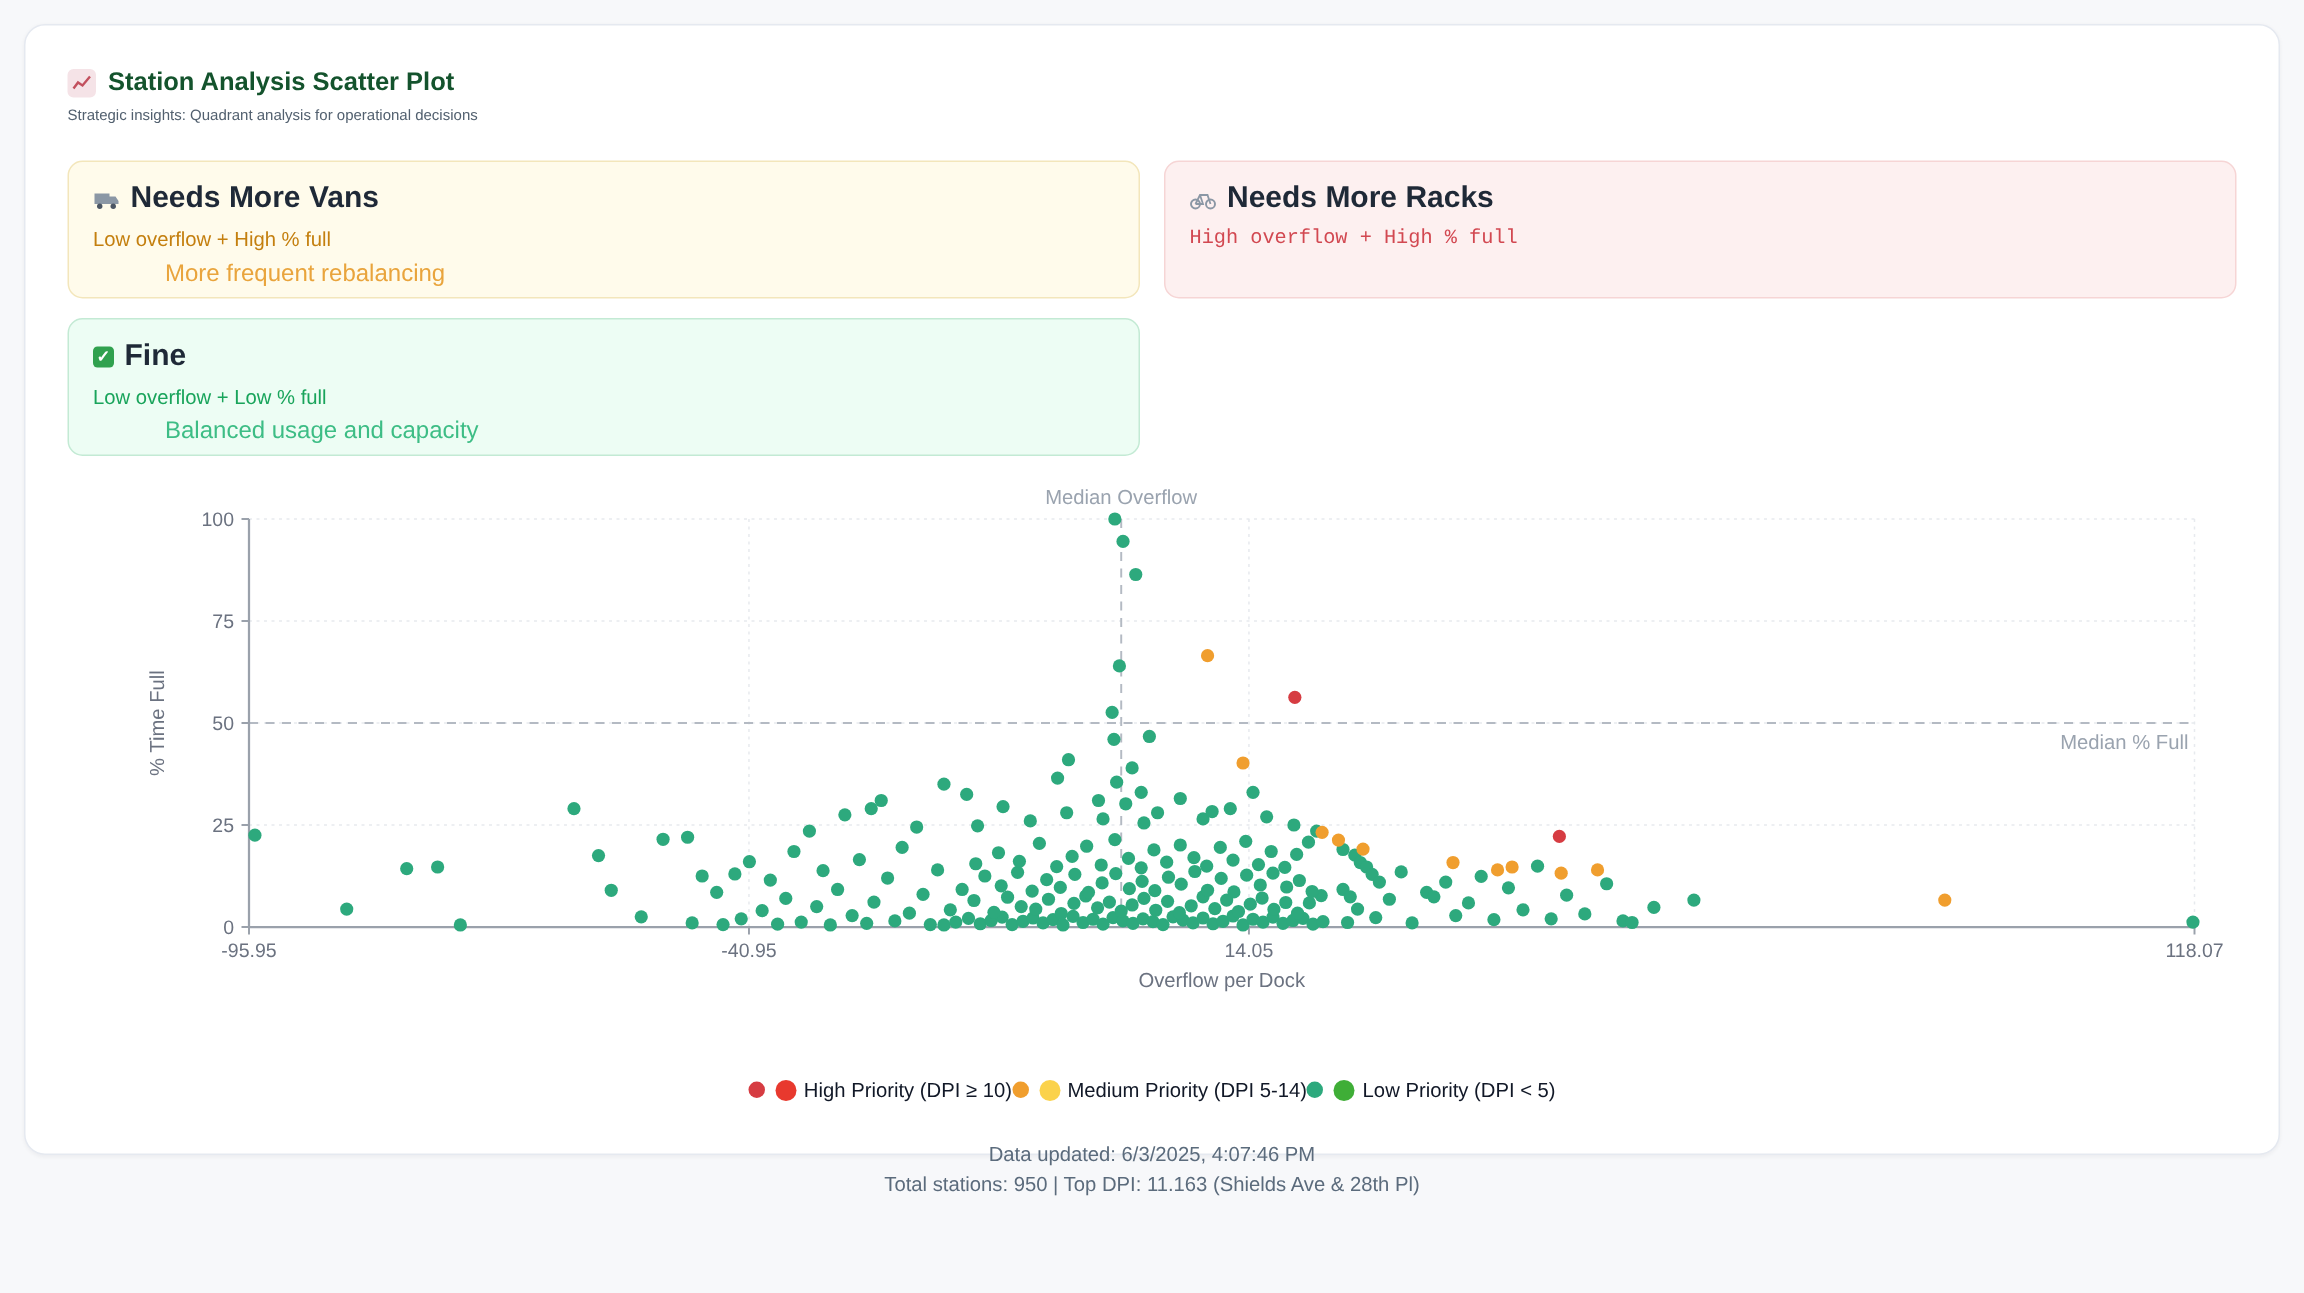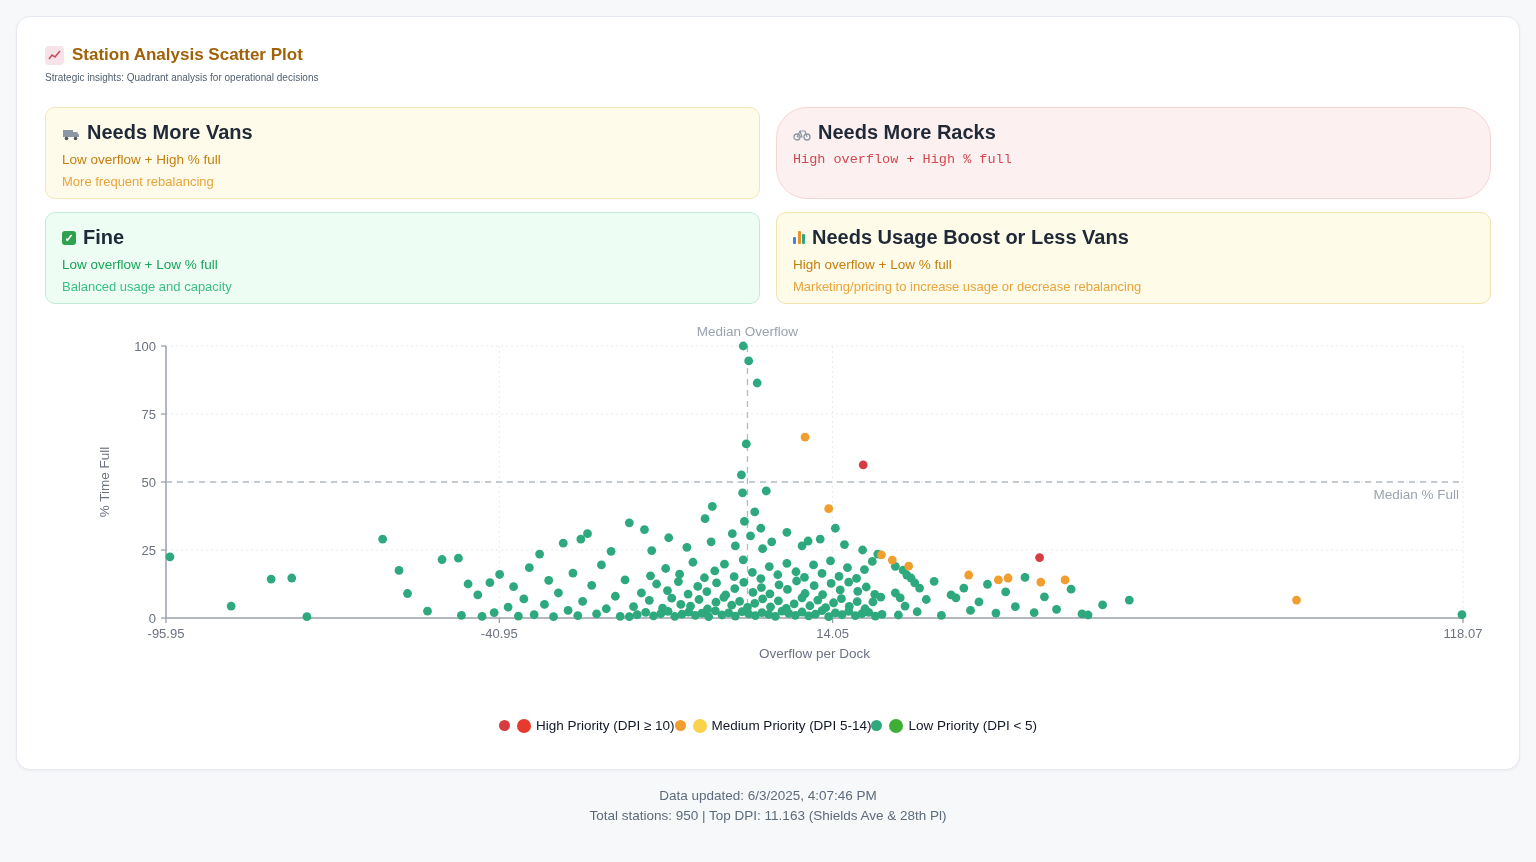--- a/index.html
+++ b/index.html
@@ -9,54 +9,54 @@
     font-family:"Liberation Sans", sans-serif;
     color:#1f2937;
   }
   .main-card {
     position:absolute; left:16px; top:16px; width:1504px; height:754px;
     background:#ffffff; border:1px solid #e5e9f0; border-radius:14px;
     box-shadow:0 1px 3px rgba(15,23,42,.05);
     padding:28px 28px 20px 28px;
   }
   .hdr-title-row { display:flex; align-items:center; gap:8px; }
-  .hdr-title { font-size:17px; font-weight:bold; color:#a16207; }
+  .hdr-title { font-size:17px; font-weight:bold; color:#14532d; }
   .hdr-sub { margin-top:7px; font-size:10px; color:#52606f; }
   .icon-chart {
     width:19px; height:19px; border-radius:4px; background:#f5e3e7;
     display:inline-flex; align-items:center; justify-content:center;
   }
   .qgrid {
     margin-top:24px;
     display:grid; grid-template-columns:1fr 1fr; column-gap:16px; row-gap:13px;
   }
   .qcard {
     height:92px; border:1px solid; border-radius:10px; padding:13px 16px;
   }
   .q-title-row { display:flex; align-items:center; gap:7px; }
   .q-title { font-size:20px; font-weight:bold; color:#1f2937; }
   .q-rule { margin-top:8px; font-size:13.5px; }
-  .q-note { margin-top:7px; font-size:13px; }
+  .q-note { margin-top:7px; font-size:16px;margin-left:48px; }
   .icon-van { width:18px; height:12px; position:relative; }
   .icon-bike { width:18px; height:12px; position:relative; }
   .icon-check {
     width:14px; height:14px; border-radius:3px; background:#30a14e;
     color:#fff; font-size:11px; font-weight:bold; line-height:14px; text-align:center;
   }
   .icon-bars { display:flex; align-items:flex-end; gap:1.5px; height:13px; }
   .icon-bars i { display:block; width:3px; border-radius:1px; }
   .chart-wrap { position:relative; margin-top:16px; }
   .legend-row {
     margin-top:46px; display:flex; justify-content:center; align-items:center; 
   }
   .legend-item { display:flex; align-items:center; gap:5px; cursor:pointer; }
   .lg-marker { width:11px; height:11px; border-radius:50%; display:inline-block; }
   .lg-emoji { width:14px; height:14px; border-radius:50%; display:inline-block; margin-left:2px; }
   .lg-label { font-size:13.5px; color:#111827; }
-  .footer { position:absolute; left:0; top:786px; width:100%; text-align:center;
+  .footer { position:absolute; left:0; top:760px; width:100%; text-align:center;
             font-size:13.5px; color:#5b6b7c; line-height:20px; }
 </style>
 </head>
 <body>
 
 <div class="main-card">
 
   <div class="hdr-title-row">
     <span class="icon-chart">
       <svg width="13" height="13" viewBox="0 0 13 13">
@@ -77,21 +77,21 @@
               <circle cx="4.5" cy="10.5" r="1.8" fill="#4b5563"></circle>
               <circle cx="13.5" cy="10.5" r="1.8" fill="#4b5563"></circle>
             </svg>
         </span>
         <span class="q-title">Needs More Vans</span>
       </div>
       <div class="q-rule" style="color: rgb(196, 127, 14);">Low overflow + High % full</div>
       <div class="q-note" style="color: rgb(233, 164, 60);">More frequent rebalancing</div>
     </div>
 
-    <div class="qcard" style="background: rgb(253, 240, 240); border-color: rgb(246, 213, 213); border-radius: 31px;">
+    <div class="qcard" style="background: rgb(253, 240, 240); border-color: rgb(246, 213, 213);">
       <div class="q-title-row">
         <span class="icon-bike">
           <svg width="18" height="13" viewBox="0 0 18 13">
               <circle cx="4" cy="9" r="3" fill="none" stroke="#8b97a5" stroke-width="1.3"></circle>
               <circle cx="14" cy="9" r="3" fill="none" stroke="#8b97a5" stroke-width="1.3"></circle>
               <path d="M4 9 L7 3 L12 3 L14 9 M7 3 L9 9 L4 9" fill="none" stroke="#8b97a5" stroke-width="1.2"></path>
             </svg>
         </span>
         <span class="q-title">Needs More Racks</span>
       </div>
@@ -100,32 +100,20 @@
 
     <div class="qcard" style="background: rgb(237, 253, 244); border-color: rgb(195, 234, 212);">
       <div class="q-title-row">
         <span class="icon-check">✓</span>
         <span class="q-title">Fine</span>
       </div>
       <div class="q-rule" style="color: rgb(25, 164, 91);">Low overflow + Low % full</div>
       <div class="q-note" style="color: rgb(61, 189, 133);">Balanced usage and capacity</div>
     </div>
 
-    <div class="qcard" style="background: rgb(254, 251, 232); border-color: rgb(241, 227, 171);">
-      <div class="q-title-row">
-        <span class="icon-bars">
-            <i style="height:7px;background:#3b82f6"></i>
-            <i style="height:13px;background:#ef8e2d"></i>
-            <i style="height:10px;background:#2da97d"></i>
-          </span>
-        <span class="q-title">Needs Usage Boost or Less Vans</span>
-      </div>
-      <div class="q-rule" style="color: rgb(196, 127, 14);">High overflow + Low % full</div>
-      <div class="q-note" style="color: rgb(233, 164, 60);">Marketing/pricing to increase usage or decrease rebalancing</div>
-    </div>
 
   </div>
 
   <div class="chart-wrap">
     <svg id="chart-svg" width="1448" height="348">
         <line x1="121" y1="230" x2="1418" y2="230" stroke="#e7eaee" stroke-width="1" stroke-dasharray="2 3"></line>
         <line x1="121" y1="162" x2="1418" y2="162" stroke="#e7eaee" stroke-width="1" stroke-dasharray="2 3"></line>
         <line x1="121" y1="94" x2="1418" y2="94" stroke="#e7eaee" stroke-width="1" stroke-dasharray="2 3"></line>
         <line x1="121" y1="26" x2="1418" y2="26" stroke="#e7eaee" stroke-width="1" stroke-dasharray="2 3"></line>
         <line x1="454.3099710307448" y1="26" x2="454.3099710307448" y2="298" stroke="#e7eaee" stroke-width="1" stroke-dasharray="2 3"></line>

